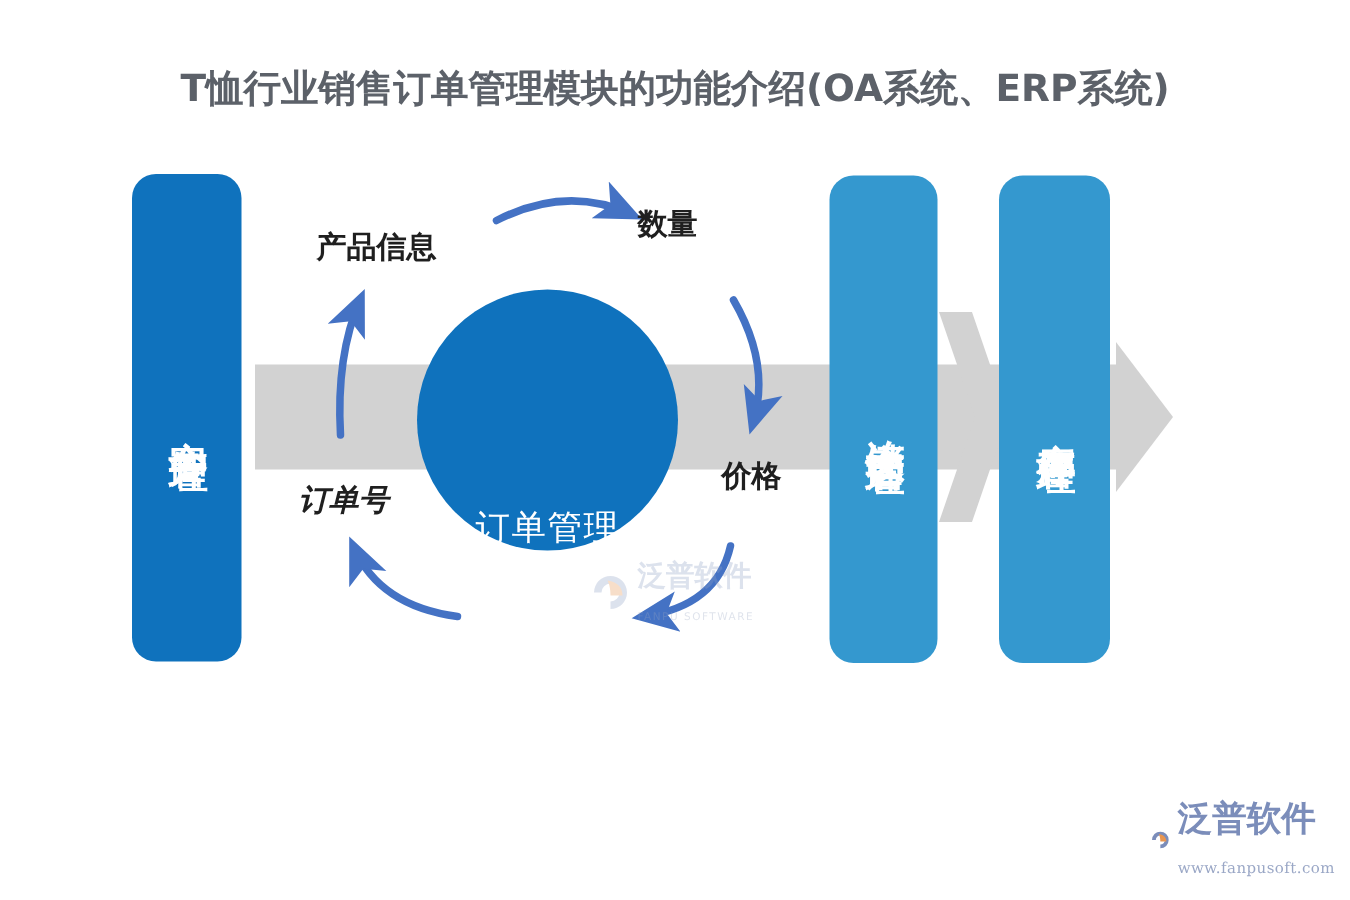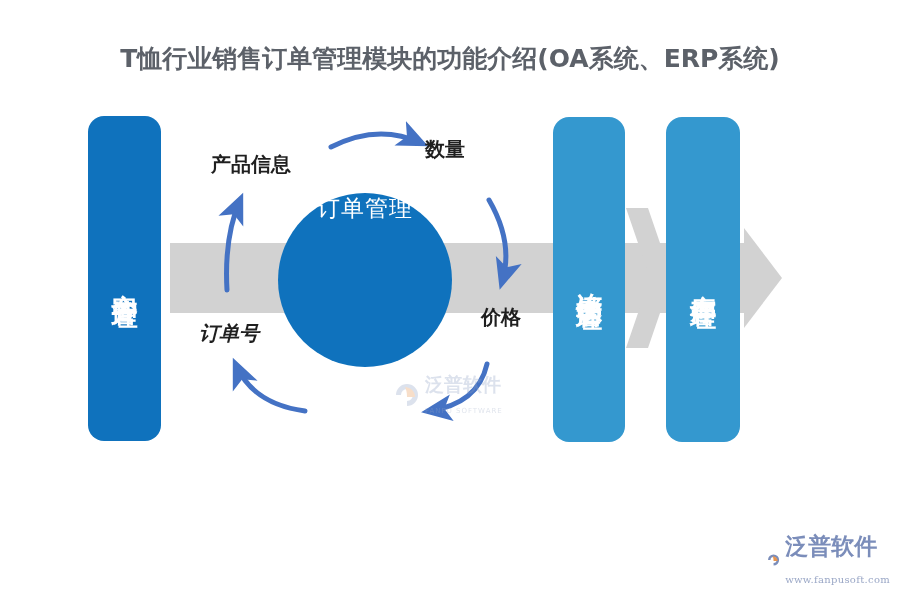--- a/index.html
+++ b/index.html
@@ -107,21 +107,21 @@
   
   #circle-order {
     position: absolute;
     left: 278px;
     top: 193px;
     width: 174px;
     height: 174px;
     border-radius: 50%;
     background: #0f72bd;
     display: flex;
-    align-items: flex-start;
+    align-items: flex-end;
     justify-content: center;
   }
   #circle-order .clabel {
     color: #ffffff;
     font-size: 23px;
     font-weight: normal;
     letter-spacing: 1px;
   }
 
   

